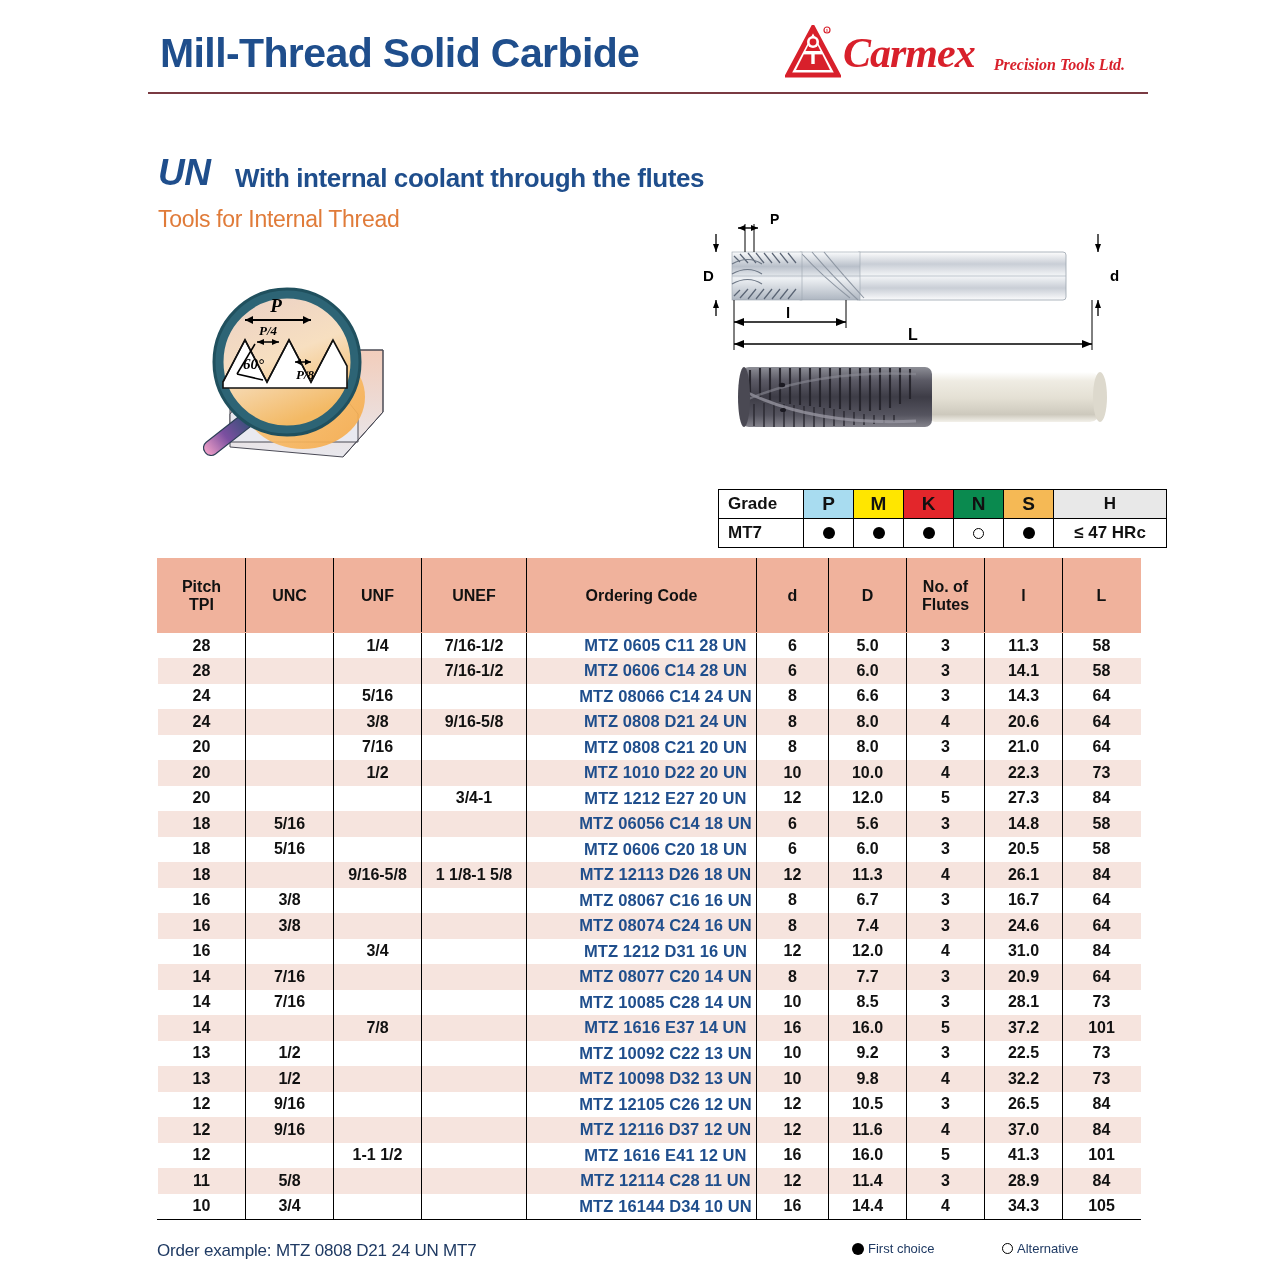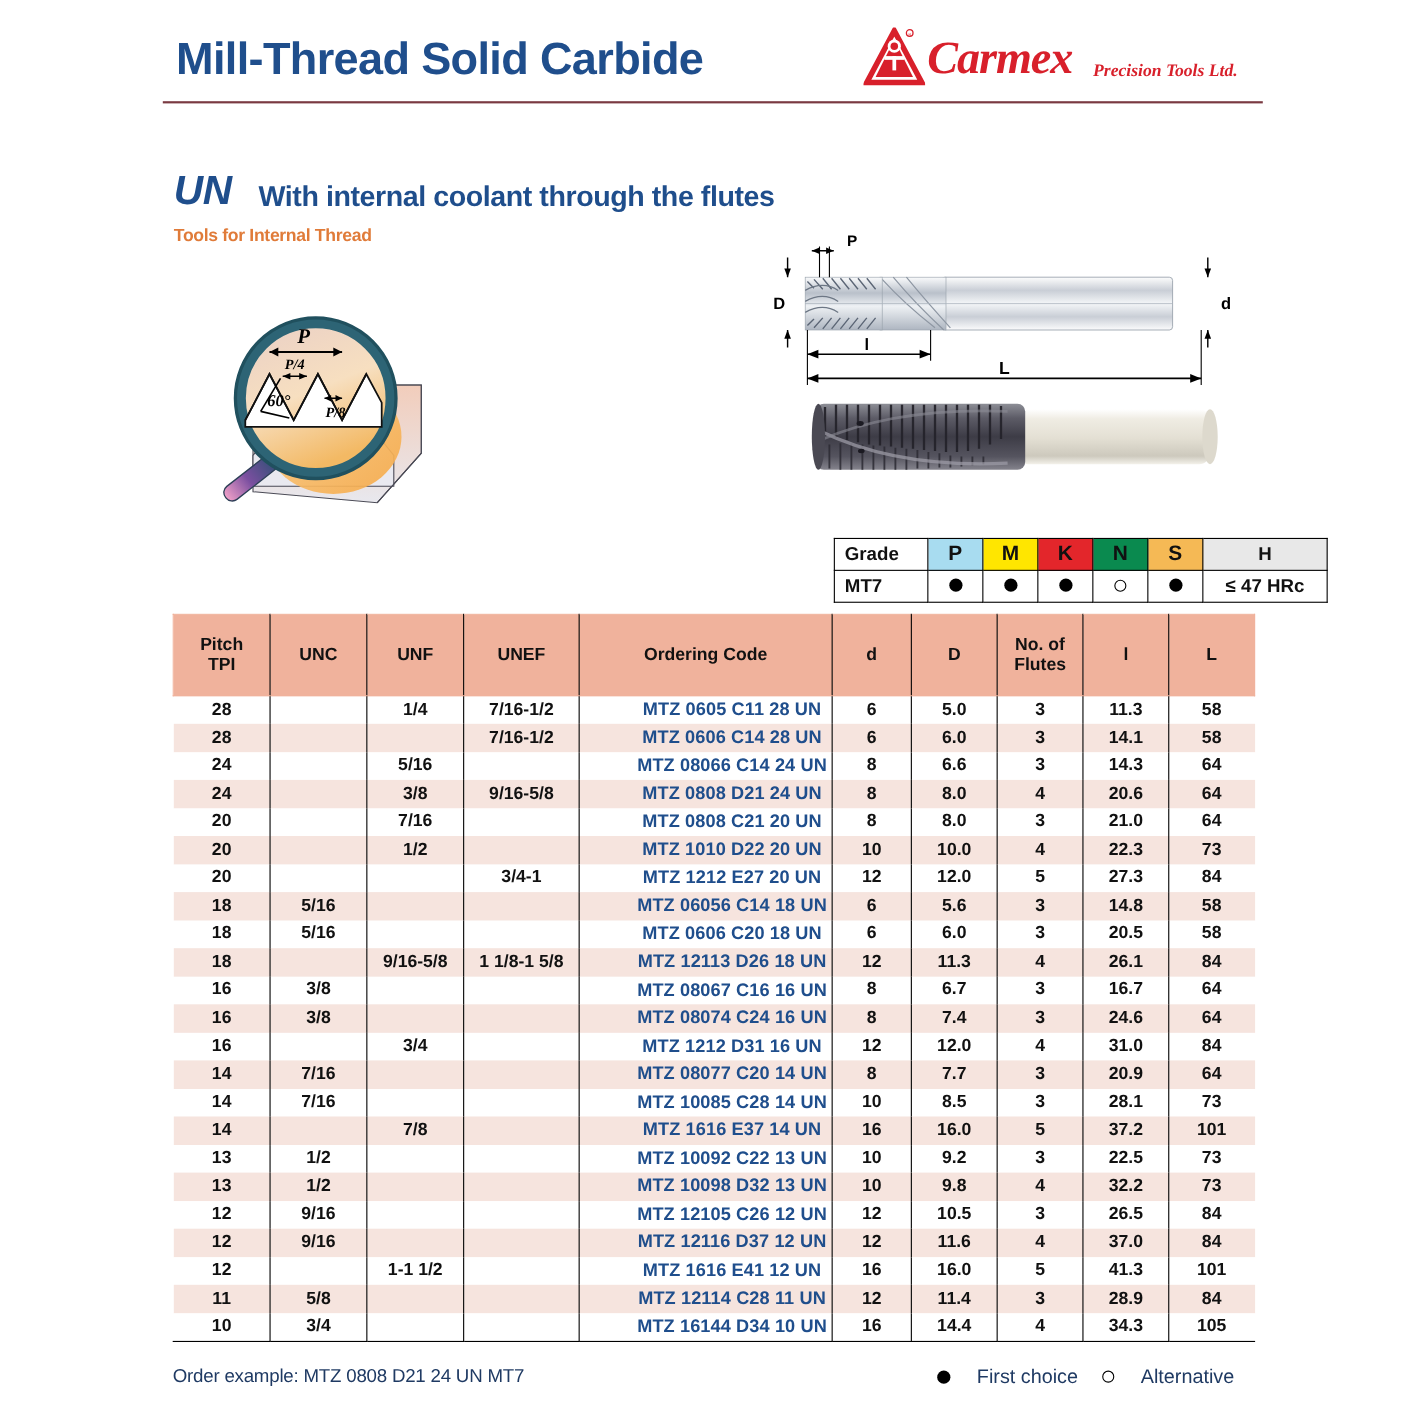--- a/index.html
+++ b/index.html
@@ -44,34 +44,34 @@
     font-size: 37px; font-weight: bold; font-style: italic;
     color: #1f4e8c; letter-spacing: -0.5px;
   }
   .sub-main {
     position: absolute; left: 235px; top: 163px;
     font-size: 26px; font-weight: bold; color: #1f4e8c;
     white-space: nowrap; letter-spacing: -0.4px;
   }
   .sub-orange {
     position: absolute; left: 158px; top: 206px;
-    font-size: 16px; font-weight: bold; color: #e07b39;
+    font-size: 23px; font-weight: normal; color: #e07b39;
     white-space: nowrap; letter-spacing: -0.3px;
   }
 
   
   .magnifier { position: absolute; left: 175px; top: 262px; width: 250px; height: 225px; }
 
   
   .diagram { position: absolute; left: 690px; top: 212px; width: 445px; height: 145px; }
   .photo { position: absolute; left: 720px; top: 352px; width: 400px; height: 112px; }
 
   
   .grade-table {
-    position: absolute; left: 758px; top: 489px;
+    position: absolute; left: 718px; top: 489px;
     border-collapse: collapse;
     font-size: 16px;
   }
   .grade-table td, .grade-table th {
     border: 1px solid #000; height: 29px; text-align: center;
     font-weight: bold; color: #111; padding: 0 4px;
   }
   .grade-table .lbl { text-align: left; width: 85px; padding-left: 9px; font-size: 17px; }
   .grade-table .gcell { width: 50px; font-size: 19px; }
   .grade-table .hcell { width: 113px; font-size: 17px; }
@@ -127,22 +127,22 @@
   .c-fl    { width: 78px; }
   .c-l     { width: 78px; }
   .c-L     { width: 78px; }
 
   
   .footer-order {
     position: absolute; left: 157px; top: 1241px;
     font-size: 17px; color: #1f3a63; white-space: nowrap;
     letter-spacing: -0.2px;
   }
-  .legend { position: absolute; top: 1241px; display: flex; align-items: center; gap: 24px;
-            font-size: 18px; color: #1f3a63; white-space: nowrap; }
+  .legend { position: absolute; top: 1241px; display: flex; align-items: center; gap: 4px;
+            font-size: 13px; color: #1f3a63; white-space: nowrap; }
   .legend-first { left: 852px; }
   .legend-alt   { left: 1002px; }
 </style>
 </head>
 <body>
 
 <div class="page">
 
   <div class="header">
     <div class="header-title">Mill-Thread Solid Carbide</div>

